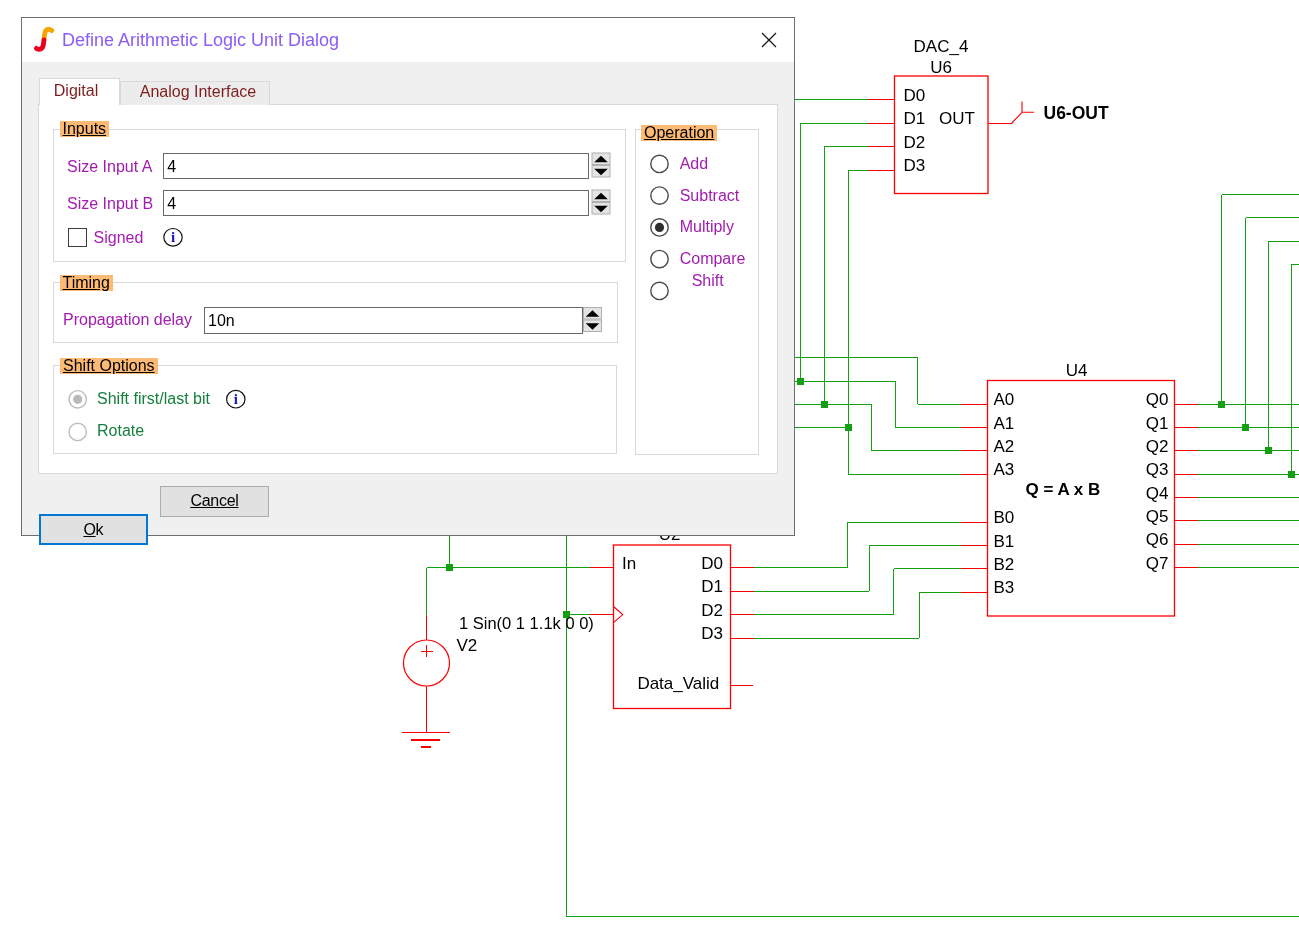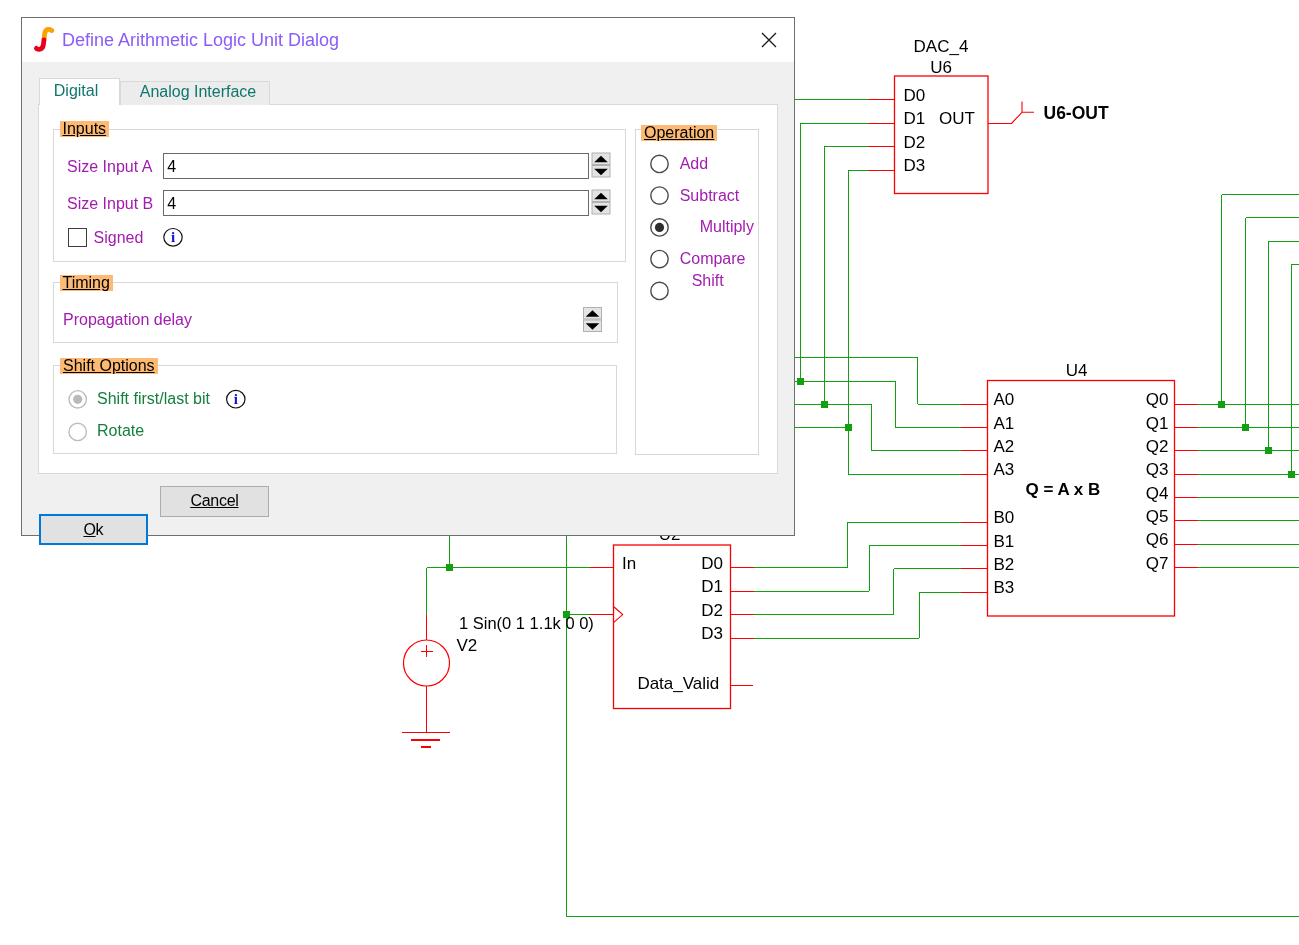--- a/index.html
+++ b/index.html
@@ -5,21 +5,21 @@
   html,body{margin:0;padding:0;}
   body{width:1299px;height:945px;background:#ffffff;position:relative;overflow:hidden;
        font-family:"Liberation Sans", sans-serif;}
   #schem{position:absolute;left:0;top:0;z-index:1;}
   #dlg{position:absolute;left:21px;top:17px;width:772px;height:517px;z-index:2;
        border:1px solid #6e6e6e;background:#f0f0f0;}
   #dlg *{position:absolute;box-sizing:border-box;}
   #dlg u{position:static;}
   .titlebar{left:0;top:0;width:772px;height:44px;background:#ffffff;}
   .title{left:40px;top:0;height:44px;line-height:45px;font-size:18px;color:#8b5cf6;white-space:nowrap;}
-  .tab{font-size:16px;color:#0f766e;text-align:center;}
+  .tab{font-size:16px;color:#7f1d1d;text-align:center;}
   .tab1{left:17px;top:60px;width:81px;height:27px;background:#fff;
         border:1px solid #d9d9d9;border-bottom:none;line-height:23px;z-index:3;}
   .tab2{left:98px;top:63px;width:150px;height:24px;background:#ececec;
         border:1px solid #d9d9d9;border-bottom:none;line-height:20px;}
   .page{left:16px;top:86px;width:740px;height:370px;background:#fff;border:1px solid #d9d9d9;}
   .grp{border:1px solid #d8d8d8;background:#fff;}
   .grplab{background:#fdba74;padding:0 3px;font-size:16px;line-height:16px;white-space:nowrap;text-decoration:underline;}
   .lab{font-size:16px;color:#a21caf;white-space:nowrap;line-height:18px;}
   .field{background:#fff;border:1px solid #696969;font-size:16px;line-height:26.5px;padding-left:3px;}
   .gray{color:#15803d;}
@@ -199,31 +199,32 @@
   <div class="lab" style="left:45px;top:140.2px;">Size Input A</div>
   <div class="field" style="left:141.3px;top:134.5px;width:426px;height:26px;">4</div>
   <div class="lab" style="left:45px;top:177.2px;">Size Input B</div>
   <div class="field" style="left:141.3px;top:171.5px;width:426px;height:26px;">4</div>
   <div style="left:45.5px;top:209.5px;width:19px;height:19px;background:#fff;border:1.6px solid #3c3c3c;"></div>
   <div class="lab" style="left:71.5px;top:211.4px;">Signed</div>
 
   <div class="grp" style="left:30.8px;top:264px;width:565px;height:61px;"></div>
   <div class="grplab" style="left:37.5px;top:256.5px;">Timing</div>
   <div class="lab" style="left:41px;top:293.2px;">Propagation delay</div>
+  <div class="field" style="left:182px;top:288.5px;width:379px;height:27px;">10n</div>
 
   <div class="grp" style="left:30.8px;top:347px;width:564px;height:89px;"></div>
   <div class="grplab" style="left:38px;top:339.5px;">Shift Options</div>
   <div class="lab gray" style="left:75px;top:371.9px;">Shift first/last bit</div>
   <div class="lab gray" style="left:75px;top:404.4px;">Rotate</div>
 
   <div class="grp" style="left:613.4px;top:110.7px;width:124px;height:326px;"></div>
   <div class="grplab" style="left:619px;top:107px;">Operation</div>
   <div class="lab" style="left:657.7px;top:136.9px;">Add</div>
   <div class="lab" style="left:657.7px;top:168.6px;">Subtract</div>
-  <div class="lab" style="left:657.7px;top:200.4px;margin-left:20px;">Multiply</div>
+  <div class="lab" style="left:657.7px;top:200.4px;">Multiply</div>
   <div class="lab" style="left:657.7px;top:232.1px;">Compare</div>
   <div class="lab" style="left:657.7px;top:254px;margin-left:12px;">Shift</div>
 
 <svg style="left:0;top:0;z-index:5;pointer-events:none;" width="772" height="517">
 <rect x="570.0" y="135.0" width="18" height="11.5" fill="#e4e4e4" stroke="#b0b0b0" stroke-width="1"></rect>
       <rect x="570.0" y="147.5" width="18" height="11.5" fill="#e4e4e4" stroke="#b0b0b0" stroke-width="1"></rect>
       <path d="M572.2,144.25 L585.8,144.25 L579.0,137.65 Z" fill="#000"></path>
       <path d="M572.2,150.75 L585.8,150.75 L579.0,157.35 Z" fill="#000"></path>
 <rect x="570.0" y="172.0" width="18" height="11.5" fill="#e4e4e4" stroke="#b0b0b0" stroke-width="1"></rect>
       <rect x="570.0" y="184.5" width="18" height="11.5" fill="#e4e4e4" stroke="#b0b0b0" stroke-width="1"></rect>

